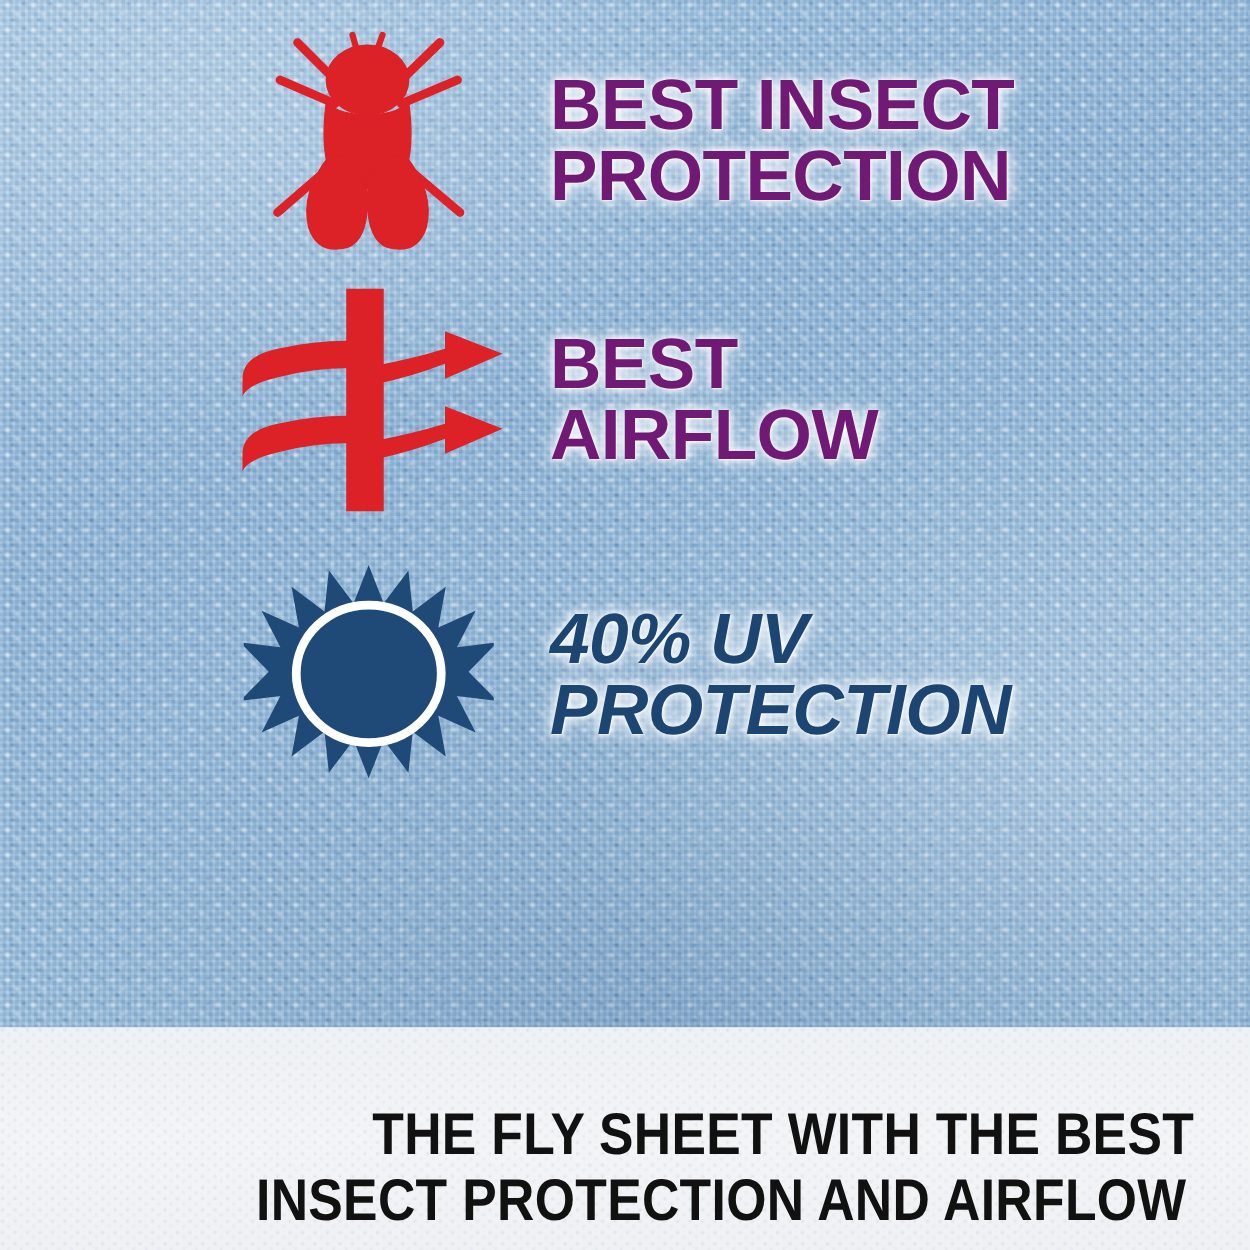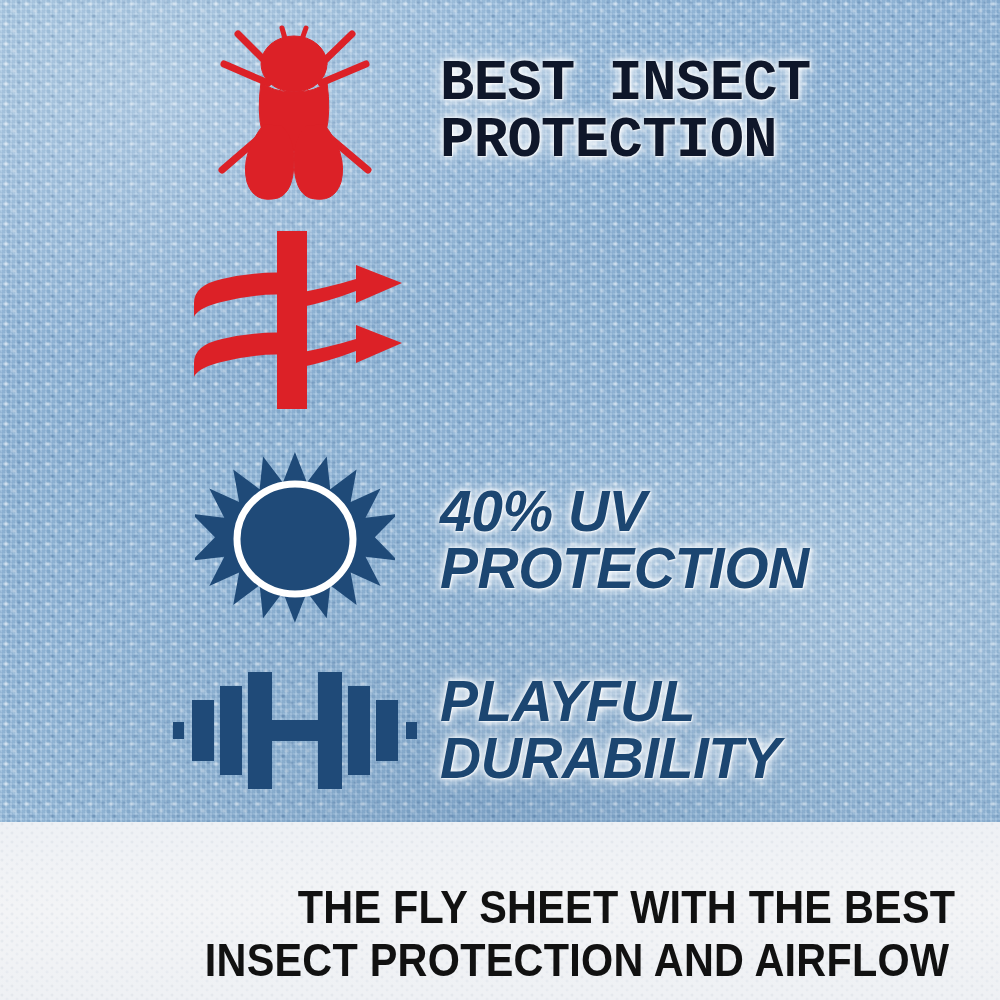--- a/index.html
+++ b/index.html
@@ -79,27 +79,26 @@
   }
 
   .feature-label {
     font-weight: 700;
     line-height: 1.0;
     letter-spacing: -0.5px;
     white-space: pre-line;
   }
 
   .label-red {
-    color: #0f172a;
+    color: #701a75;
     text-shadow:
        0 0 5px rgba(255,255,255,0.95),
        0 0 10px rgba(255,255,255,0.85),
        0 0 18px rgba(255,255,255,0.7),
        1px 1px 0 rgba(255,255,255,0.5);
-    font-family: Liberation Mono, monospace;
   }
 
   .label-navy {
     color: #1c4671;
     text-shadow:
        0 0 5px rgba(255,255,255,0.95),
        0 0 10px rgba(255,255,255,0.85),
        0 0 18px rgba(255,255,255,0.7),
        1px 1px 0 rgba(255,255,255,0.5);
     font-style: italic;
@@ -199,61 +198,41 @@
           <path d="M14 78 Q14 60 42 54 Q78 46 110 48 L110 70 Q78 68 46 76 Q18 82 14 92 Z"></path>
           <path d="M118 68 Q150 62 176 54 L176 40 L222 58 L176 78 L176 66 Q150 76 122 82 Q120 76 118 68 Z"></path>
 
           <path d="M14 138 Q14 120 42 114 Q78 106 110 108 L110 130 Q78 128 46 136 Q18 142 14 152 Z"></path>
           <path d="M118 128 Q150 122 176 114 L176 100 L222 118 L176 138 L176 126 Q150 136 122 142 Q120 136 118 128 Z"></path>
 
           <rect x="97" y="6" width="30" height="178"></rect>
         </g>
       </svg>
     </div>
+    <div class="feature-label label-red">BEST
+AIRFLOW</div>
   </div>
 
   <div class="feature-row" id="row-uv">
     <div class="feature-icon">
       <svg width="200" height="195" viewBox="0 0 200 195">
 
         <polygon fill="#1f4a78" points="
           100,2 112.4,33.6 132.8,6.6 136.4,40.5 163.6,20.1 157.5,53.7 188.3,39.7 172.8,69.9
           206,65.9 182.4,90 206,114.1 172.8,110.1 188.3,140.3 157.5,126.3 163.6,159.9 136.4,139.5
           132.8,173.4 112.4,146.4 100,178 87.6,146.4 67.2,173.4 63.6,139.5 36.4,159.9 42.5,126.3
           11.7,140.3 27.2,110.1 -6,114.1 17.6,90 -6,65.9 27.2,69.9 11.7,39.7 42.5,53.7
           36.4,20.1 63.6,40.5 67.2,6.6 87.6,33.6" transform="translate(0,7) scale(0.97,0.97) translate(3,0)"></polygon>
 
         <ellipse cx="100" cy="96" rx="58" ry="55" fill="none" stroke="#ffffff" stroke-width="7"></ellipse>
       </svg>
     </div>
     <div class="feature-label label-navy">40% UV
 PROTECTION</div>
   </div>
 
-  <div class="feature-row" id="row-durability">
-    <div class="feature-icon">
-      <svg width="250" height="140" viewBox="0 0 250 140">
-        <g fill="#1f4a78">
-
-          <rect x="3" y="62" width="11" height="17"></rect>
-          <rect x="22" y="40" width="22" height="61"></rect>
-          <rect x="50" y="26" width="22" height="89"></rect>
-          <rect x="78" y="12" width="24" height="117"></rect>
-
-          <rect x="102" y="60" width="46" height="21"></rect>
-
-          <rect x="148" y="12" width="24" height="117"></rect>
-          <rect x="178" y="26" width="22" height="89"></rect>
-          <rect x="206" y="40" width="22" height="61"></rect>
-          <rect x="236" y="62" width="11" height="17"></rect>
-        </g>
-      </svg>
-    </div>
-    <div class="feature-label label-navy">PLAYFUL
-DURABILITY</div>
-  </div>
 
   <div class="caption-band">
     <div class="caption-line">THE FLY SHEET WITH THE BEST</div>
     <div class="caption-line">INSECT PROTECTION AND AIRFLOW</div>
   </div>
 
 </div>
 
 </body></html>

